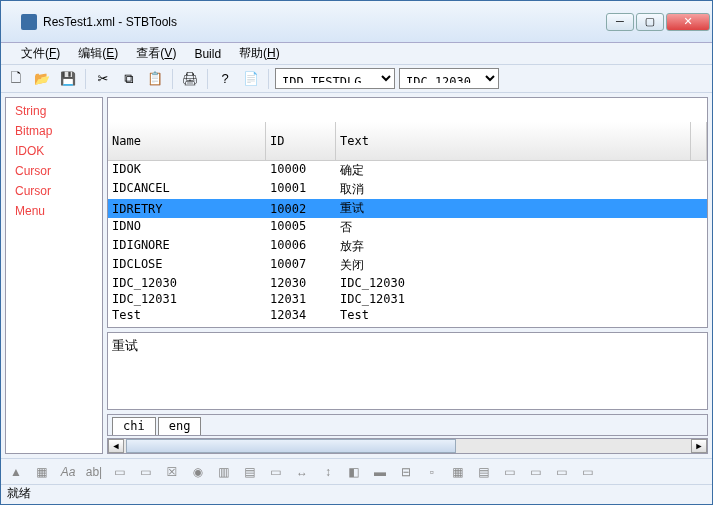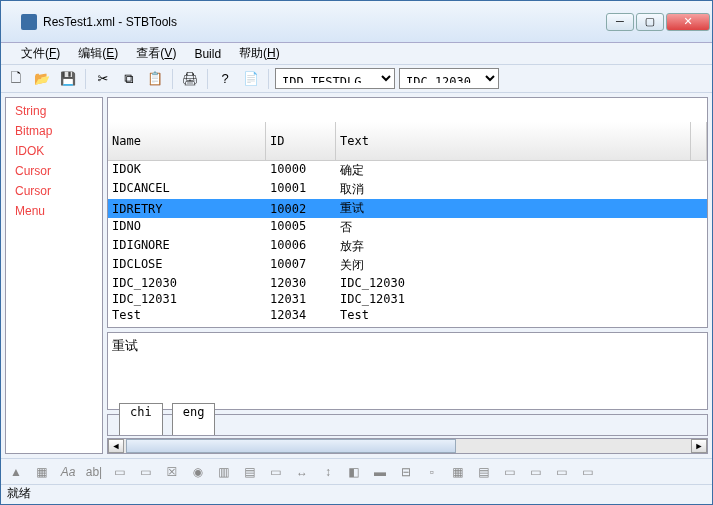--- a/index.html
+++ b/index.html
@@ -27,21 +27,21 @@
 .thead { display: flex; background: #fff; border-bottom: 1px solid #ccc; font-family: monospace; font-size: 12px; }
 .th { padding: 12px 4px; border-right: 1px solid #ccc; background: linear-gradient(#fff,#e8e8e8); margin-top: 24px; }
 .th.c0 { width: 158px; } .th.c1 { width: 70px; } .th.c2 { flex: 1; } .th.c3 { width: 16px; }
 .tbody { flex: 1; overflow: auto; font-family: monospace; font-size: 12px; }
 .trow { display: flex; padding: 0; cursor: pointer; }
 .trow.sel { background: #3399ff; color: #000000; align-items: center; }
 .td { padding: 1px 4px; white-space: nowrap; overflow: hidden; }
 .td.c0 { width: 158px; } .td.c1 { width: 70px; } .td.c2 { flex: 1; }
 .detail { height: 78px; border: 1px solid #99a; background: #fff; margin-top: 4px; padding: 4px; font-family: SimSun, monospace; font-size: 13px; overflow: auto; }
 .langtabs { height: 22px; border: 1px solid #99a; background: #eef3fa; margin-top: 4px; display: flex; align-items: flex-end; padding: 0 4px; }
-.langtab { border: 1px solid #888; border-bottom: none; padding: 1px 10px; background: #fff; margin-right: 2px; font-family: monospace; font-size: 12px; cursor: pointer; height: 32px; margin-left: 7px; }
+.langtab { border: 1px solid #888; border-bottom: none; padding: 1px 10px; background: #fff; margin-right: 2px; font-family: monospace; font-size: 12px; cursor: pointer; height: 18px; }
 .hscroll { height: 16px; border: 1px solid #99a; background: #e8e8e8; margin-top: 2px; position: relative; }
 .hscroll-btn { position: absolute; top: 0; width: 16px; height: 14px; background: linear-gradient(#fff,#ddd); border: 1px solid #999; font-size: 9px; text-align: center; line-height: 12px; }
 .hscroll-thumb { position: absolute; top: 0; left: 18px; width: 330px; height: 14px; background: linear-gradient(#e8f0fa,#c8d8ec); border: 1px solid #9ab; }
 .bottombar { height: 26px; background: #eef3fa; border-top: 1px solid #cbd6e6; display: flex; align-items: center; padding: 0 6px; gap: 8px; }
 .bicon { width: 18px; height: 18px; display: flex; align-items: center; justify-content: center; color: #888; font-size: 12px; cursor: pointer; }
 .statusbar { height: 20px; background: #eef3fa; border-top: 1px solid #cbd6e6; padding: 0 6px; font-size: 12px; }
 </style>
 </head>
 <body>
 

